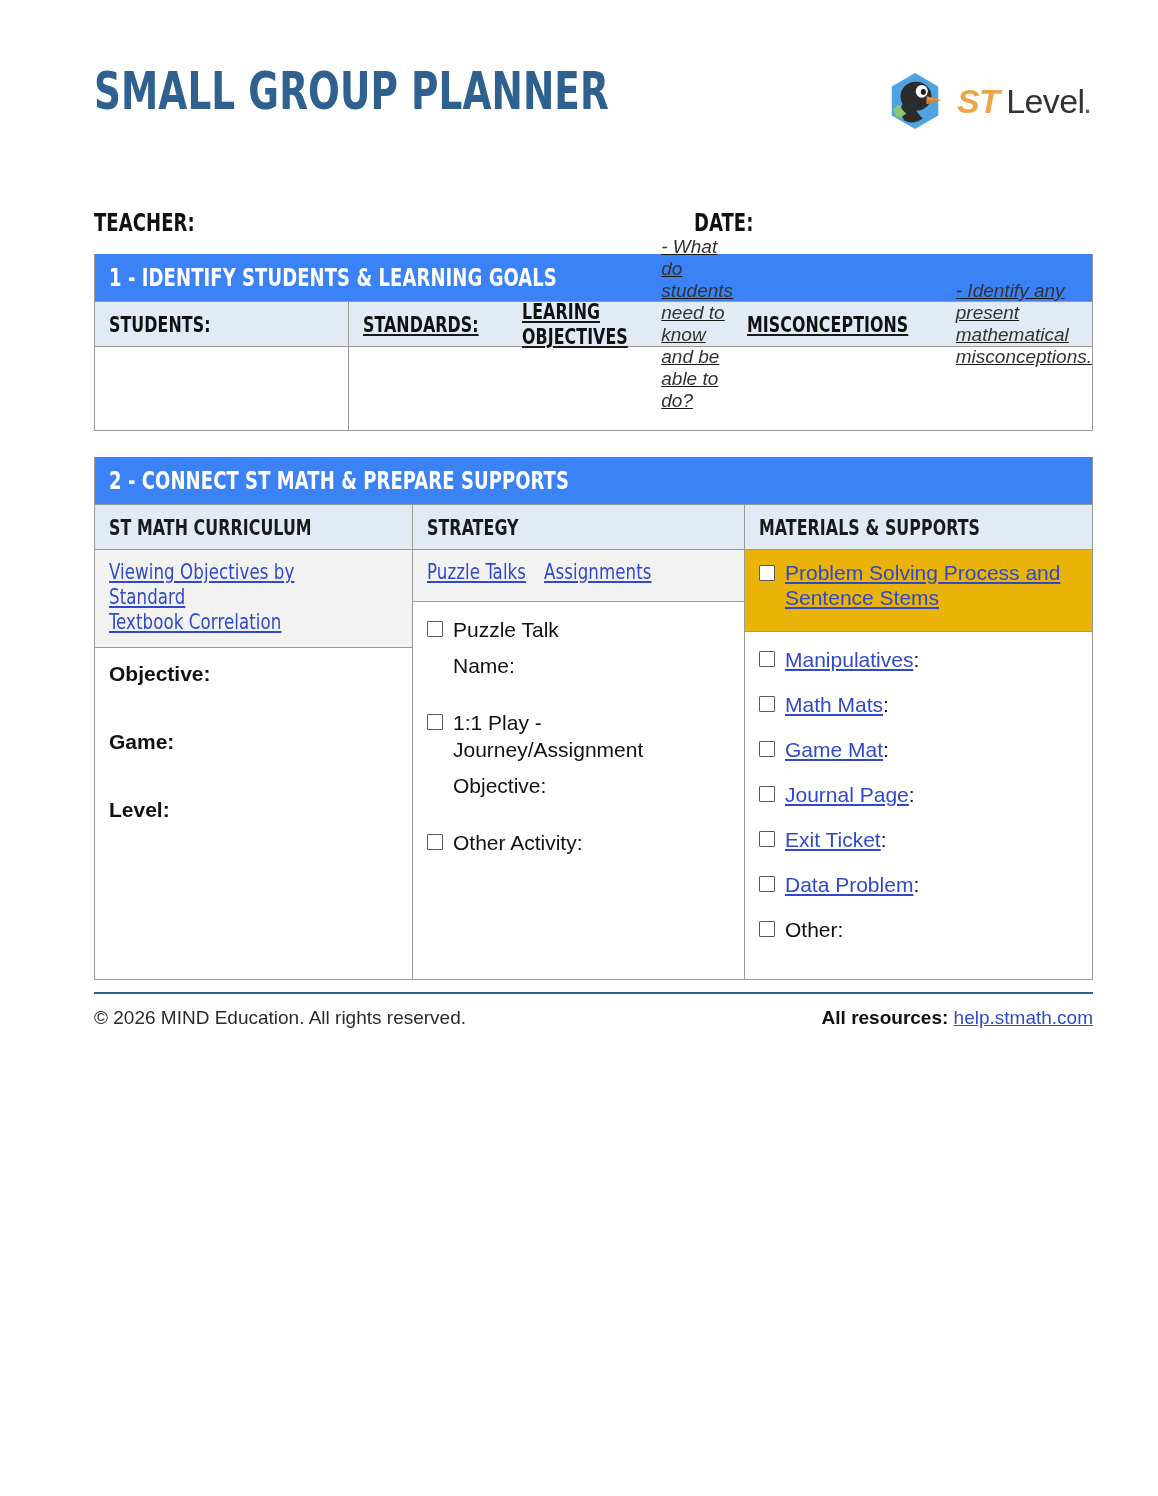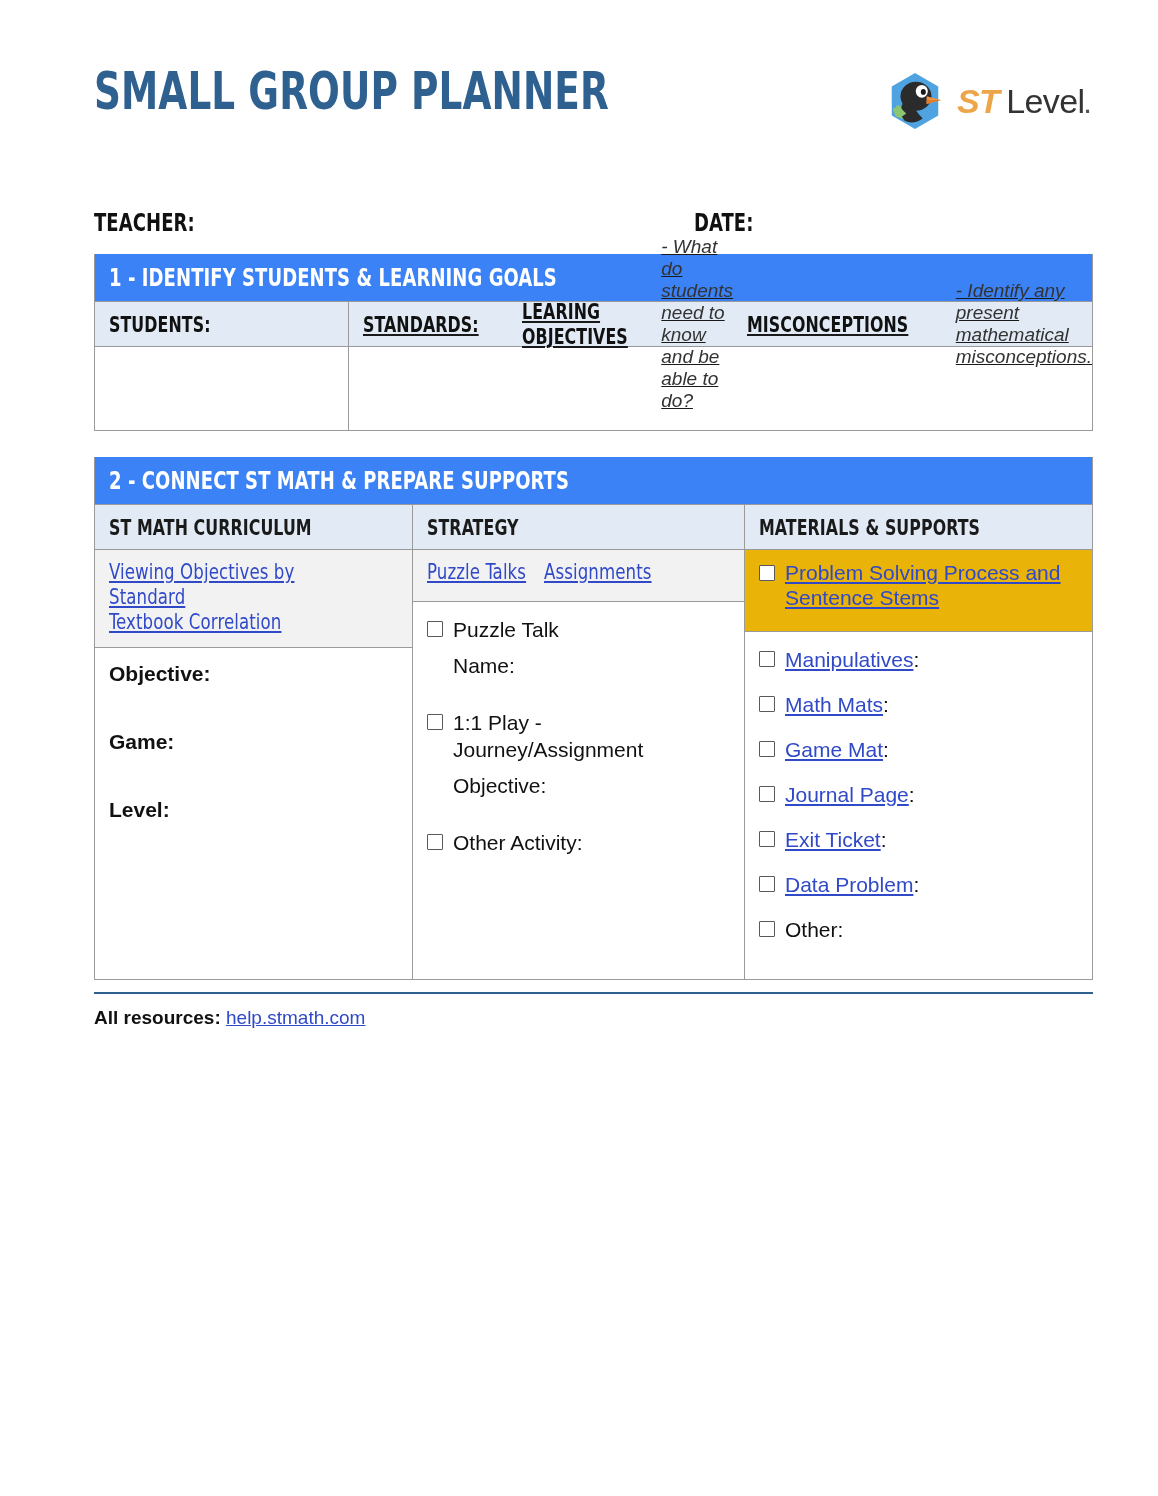--- a/index.html
+++ b/index.html
@@ -411,19 +411,20 @@
           </div>
 
         </div>
       </div>
 
     </div>
   </div>
 
   <div class="footrule"></div>
   <div class="footer">
+    <div>© 2026 MIND Education. All rights reserved.</div>
     <div class="right">
       <span class="res-label">All resources:</span>
       <a href="#">help.stmath.com</a>
     </div>
   </div>
 
 </div>
 
 </body></html>

